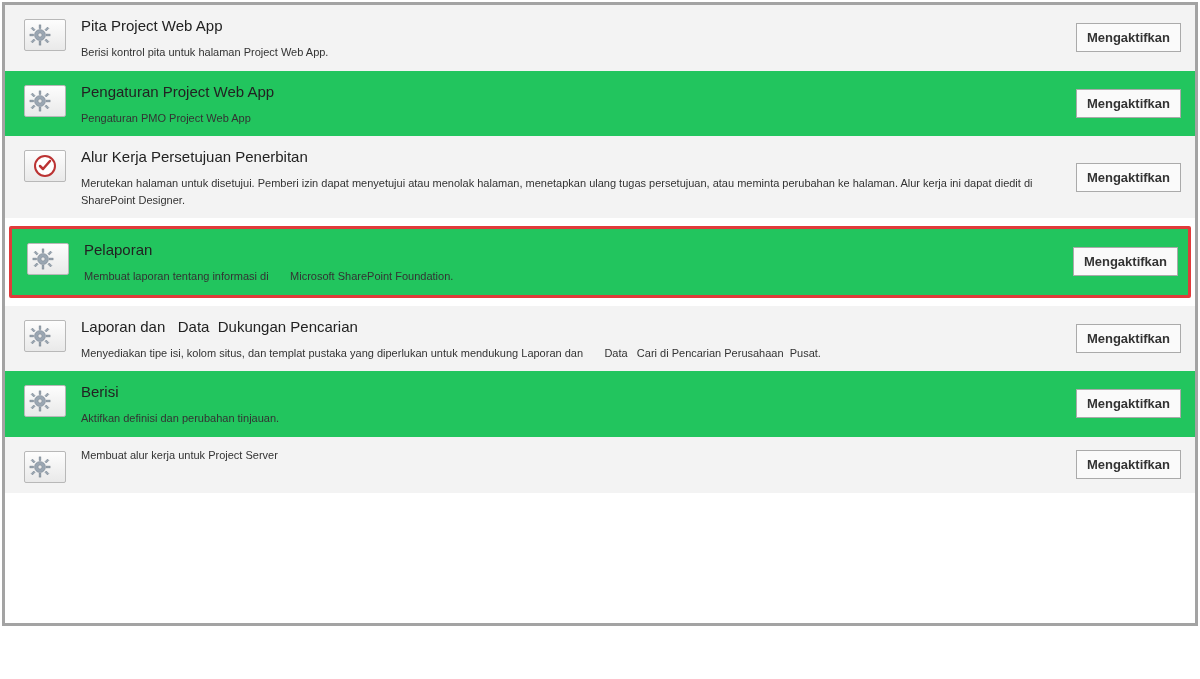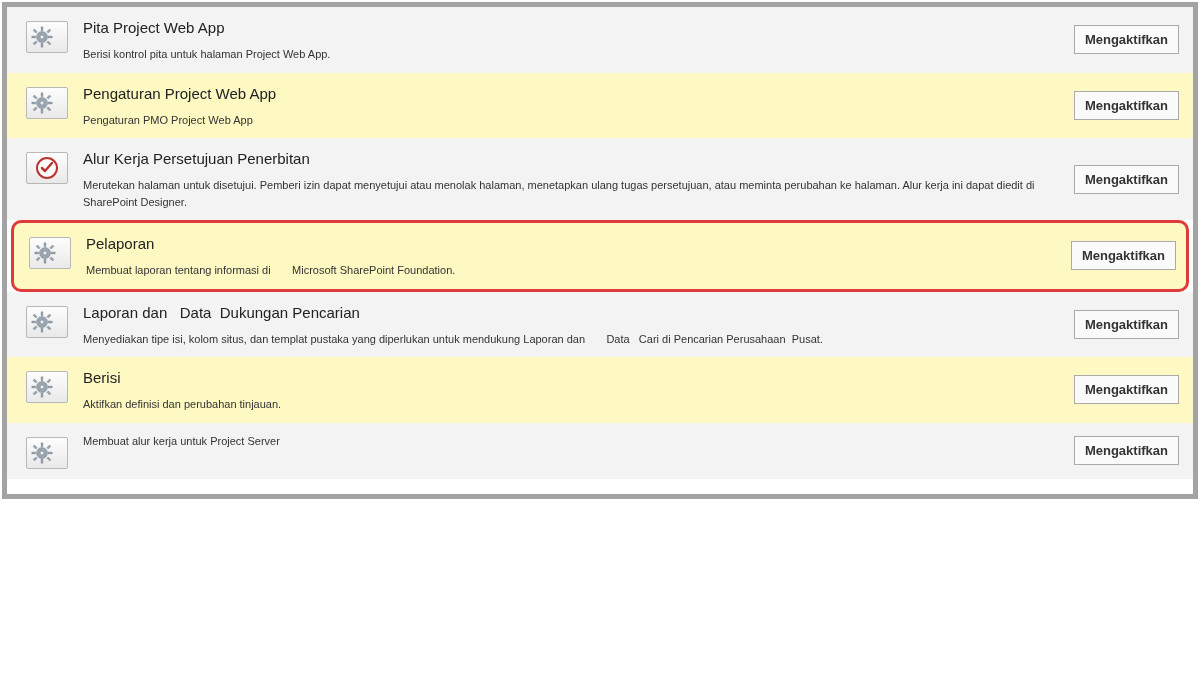--- a/index.html
+++ b/index.html
@@ -5,33 +5,33 @@
   * { box-sizing: border-box; }
   body {
     margin: 0;
     font-family: "Segoe UI", Arial, sans-serif;
     font-size: 14px;
     color: #333;
     background: #fff;
     padding: 2px;
   }
   .container {
-    border: 5px solid #a3a3a3;
+    border: 3px solid #a3a3a3;
     width: 1196px;
-    height: 497px;
+    height: 624px;
     overflow: hidden;
   }
   .feature-row {
     display: flex;
     align-items: stretch;
     padding: 10px 10px 10px 10px;
     position: relative;
   }
   .feature-row.alt { background: #f3f3f3; }
-  .feature-row.plain { background: #fef9c3; }
+  .feature-row.plain { background: #22c55e; }
   .icon-cell {
     width: 60px;
     flex: 0 0 60px;
     display: flex;
     align-items: flex-start;
     justify-content: center;
     padding-top: 4px;
   }
   .content-cell {
     flex: 1 1 auto;
@@ -61,22 +61,22 @@
     padding: 6px 10px;
     font-size: 13px;
     color: #333;
     cursor: pointer;
     min-width: 100px;
     text-align: center;
     font-weight: bold;
   }
   .highlight {
     border: 3px solid #e03b3b;
-    border-radius: 10px;
-    margin: 0 4px;
+    border-radius: 2px;
+    margin: 8px 4px;
     padding: 10px 6px 10px 6px;
   }
   
   .gear-icon-box {
     width: 42px;
     height: 32px;
     border: 1px solid #b8b8b8;
     background: linear-gradient(#fdfdfd,#e9e9e9);
     position: relative;
     border-radius: 2px;

